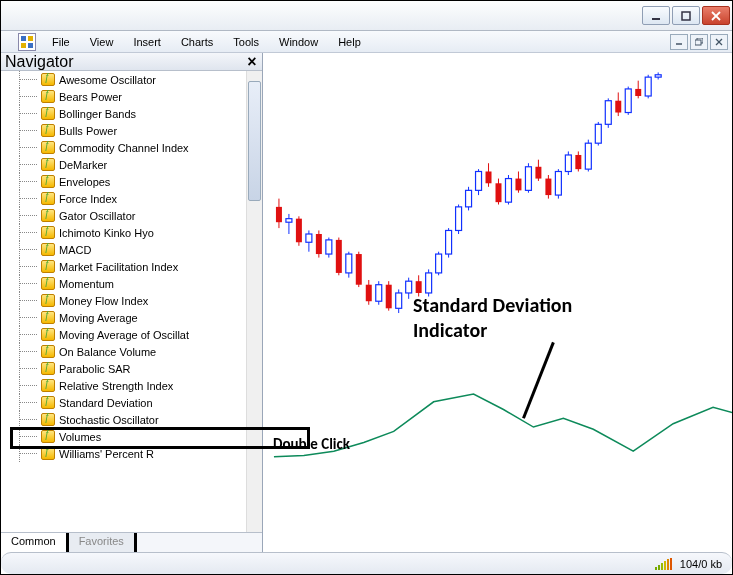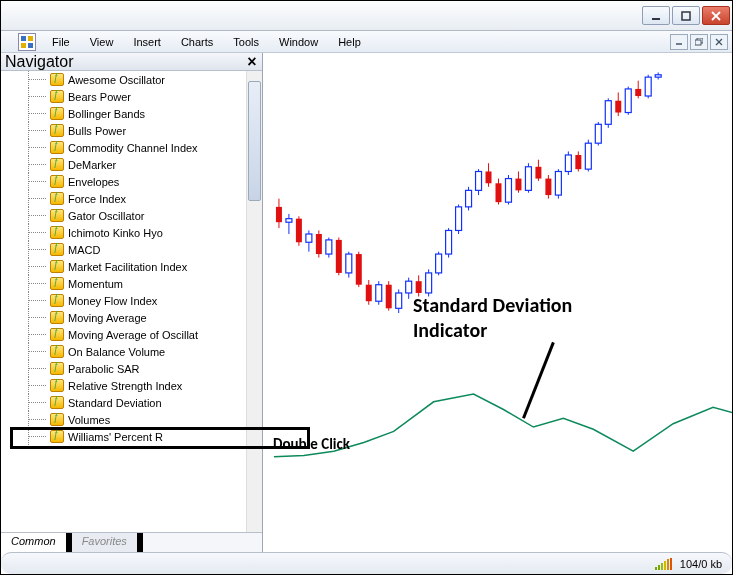--- a/index.html
+++ b/index.html
@@ -11,31 +11,31 @@
 .menubar { height: 22px; background: linear-gradient(#f8fafd,#e6ecf4); border-bottom: 1px solid #c1c9d6; display: flex; align-items: center; padding-left: 17px; }
 .appicon { width: 18px; height: 18px; background: #fff; border: 1px solid #88a; margin-right: 6px; display:flex; align-items:center; justify-content:center; }
 .appicon svg{width:14px;height:14px;}
 .menuitem { padding: 3px 10px; cursor: pointer; }
 .mdi-controls { margin-left: auto; display: flex; padding-right: 4px; }
 .mdi-btn { width: 18px; height: 16px; border: 1px solid #9ab; background: #eef3f9; margin-left: 2px; display:flex; align-items:center;justify-content:center; cursor:pointer;}
 .workspace { display: flex; height: calc(575px - 30px - 22px - 22px - 2px); }
 .navigator { width: 262px; border-right: 1px solid #9aa6b8; display: flex; flex-direction: column; background: #fff; }
 .nav-title { height: 18px; background: linear-gradient(#f4f6fa,#dfe5ee); border-bottom: 1px solid #b7bfcb; padding: 1px 4px; font-size: 16px; display:flex; align-items:center; justify-content:space-between; }
 .nav-close { width:12px;height:12px;font-weight:bold;cursor:pointer;display:flex;align-items:center;justify-content:center;}
-.tree-wrap { flex: 1; display: flex; overflow: hidden; margin-left: 9px; }
+.tree-wrap { flex: 1; display: flex; overflow: hidden; }
 .tree { flex: 1; overflow-y: auto; overflow-x: hidden; position: relative; }
 .tree-item { display: flex; align-items: center; height: 17px; padding-left: 40px; font-size: 11px; white-space: nowrap; position: relative; cursor: pointer; }
 .tree-item::before { content:""; position:absolute; left:18px; top:0;bottom:0;border-left:1px dotted #888; }
 .tree-item::after { content:""; position:absolute; left:18px; top:8px; width:18px; border-top:1px dotted #888;}
 .ficon { width: 14px; height: 13px; background: linear-gradient(#ffe680,#f5b800); border: 1px solid #c08000; border-radius: 2px; margin-right: 4px; flex-shrink: 0; position:relative; }
 .ficon::after{content:"ƒ"; position:absolute; left:2px; top:-2px; font-style:italic; font-size:10px; color:#5a3;}
 .tree-scrollbar { width: 16px; background: #f0f0f0; border-left: 1px solid #ddd; position:relative;}
 .scrollthumb{position:absolute; left:1px; right:1px; top:10px; height:120px; background:linear-gradient(#e8eef8,#c8d4e6); border:1px solid #9ab; border-radius:2px; cursor:pointer;}
 .nav-tabs { height: 20px; display: flex; border-top: 1px solid #b7bfcb; background: #f4f6fa;}
-.nav-tab { padding: 2px 10px; border-right: 6px solid #000000; font-size: 11px; background: #fff; cursor:pointer;font-style:italic;}
+.nav-tab { padding: 2px 10px; border-right: 3px solid #000000; font-size: 11px; background: #fff; cursor:pointer;}
 .nav-tab.inactive { background: #e8ecf2; color: #888; }
 .highlight-box { position: absolute; border: 3px solid #000; pointer-events: none; z-index:50;}
 .chart-area { flex: 1; background: #fff; position: relative; }
 .annotation { position: absolute; font-weight: bold; color: #000; font-family: "Calibri","Segoe UI",sans-serif;}
 .statusbar { height: 22px; background: linear-gradient(#f6f8fc,#e4e9f1); border-top: 1px solid #b7bfcb; display: flex; align-items: center; justify-content: flex-end; padding-right: 10px; font-size: 11px; border-radius: 10px; }
 .status-bars { display:flex; gap:1px; align-items:flex-end; height:12px; margin-right:8px;}
 .status-bars span{width:2px;background:#7a0;}
 .status-bars span:nth-child(1){height:3px;} .status-bars span:nth-child(2){height:5px;background:#7a0;}
 .status-bars span:nth-child(3){height:7px;background:#9b0;} .status-bars span:nth-child(4){height:9px;background:#cb0;}
 .status-bars span:nth-child(5){height:11px;background:#d80;} .status-bars span:nth-child(6){height:12px;background:#d50;}
@@ -182,20 +182,24 @@
             <span class="ficon"></span>
             <span>Parabolic SAR</span>
           </div>
           <div class="tree-item">
             <span class="ficon"></span>
             <span>Relative Strength Index</span>
           </div>
           <div class="tree-item">
             <span class="ficon"></span>
             <span>Standard Deviation</span>
+          </div>
+          <div class="tree-item">
+            <span class="ficon"></span>
+            <span>Stochastic Oscillator</span>
           </div>
           <div class="tree-item">
             <span class="ficon"></span>
             <span>Volumes</span>
           </div>
           <div class="tree-item">
             <span class="ficon"></span>
             <span>Williams' Percent R</span>
           </div>
         </div>

